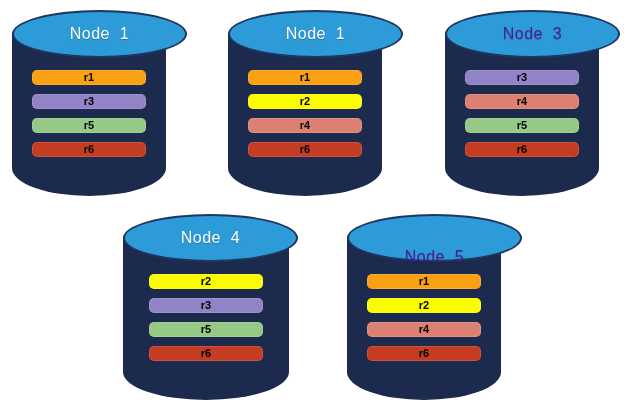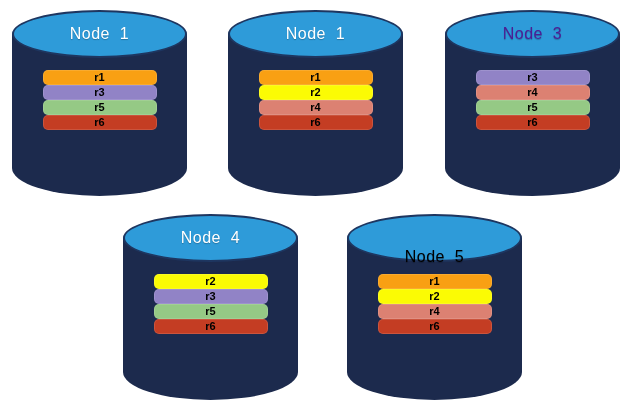--- a/index.html
+++ b/index.html
@@ -10,28 +10,28 @@
   }
   .stage {
     position: relative;
     width: 636px;
     height: 408px;
     background: #ffffff;
     overflow: hidden;
   }
   .db-node {
     position: absolute;
-    width: 175px;
+    width: 154px;
     height: 188px;
   }
   
   .pos-0 { left: 12px;  top: 10px;  }
   .pos-1 { left: 228px; top: 10px;  }
   .pos-2 { left: 445px; top: 10px;  }
-  .pos-3 { left: 123px; top: 214px; }
+  .pos-3 { left: 123px; top: 214px; padding-left: 12px; }
   .pos-4 { left: 347px; top: 214px; }
 
   .cyl-body {
     position: absolute;
     left: 0;
     right: 0;
     top: 24px;
     bottom: 2px;
     border-radius: 0 0 50% 50% / 0 0 28px 28px;
   }
@@ -56,20 +56,21 @@
     text-shadow: 0 1px 1px rgba(0,0,0,0.25);
   }
   .bars {
     position: absolute;
     left: 0;
     right: 0;
     top: 60px;
     display: flex;
     flex-direction: column;
     align-items: center;
+    gap: 9px;
   }
   .bar {
     width: 114px;
     height: 15px;
     border-radius: 5px;
     color: #000000;
     font-size: 11px;
     font-weight: bold;
     line-height: 15px;
     text-align: center;
@@ -124,21 +125,21 @@
     <div class="bars">
         <div class="bar" style="background: rgb(251, 251, 4); color: rgb(0, 0, 0);">r2</div>
         <div class="bar" style="background: rgb(145, 131, 198); color: rgb(0, 0, 0);">r3</div>
         <div class="bar" style="background: rgb(149, 201, 133); color: rgb(0, 0, 0);">r5</div>
         <div class="bar" style="background: rgb(196, 61, 35); color: rgb(0, 0, 0);">r6</div>
       </div>
   </div>
     <div class="db-node pos-4">
     <div class="cyl-body" style="background: rgb(28, 42, 77);"></div>
     <div class="cyl-top" style="background: rgb(46, 155, 217); border-color: rgb(30, 54, 96);">
-      <span class="node-title" style="color: #000000; margin-top: 38px;">Node  5</span>
+      <span class="node-title" style="color: #4c1d95; margin-top: 38px;">Node  5</span>
     </div>
     <div class="bars">
         <div class="bar" style="background: rgb(249, 160, 19); color: rgb(0, 0, 0);">r1</div>
         <div class="bar" style="background: rgb(251, 251, 4); color: rgb(0, 0, 0);">r2</div>
         <div class="bar" style="background: rgb(220, 129, 114); color: rgb(0, 0, 0);">r4</div>
         <div class="bar" style="background: rgb(196, 61, 35); color: rgb(0, 0, 0);">r6</div>
       </div>
   </div>
   </div>
 

